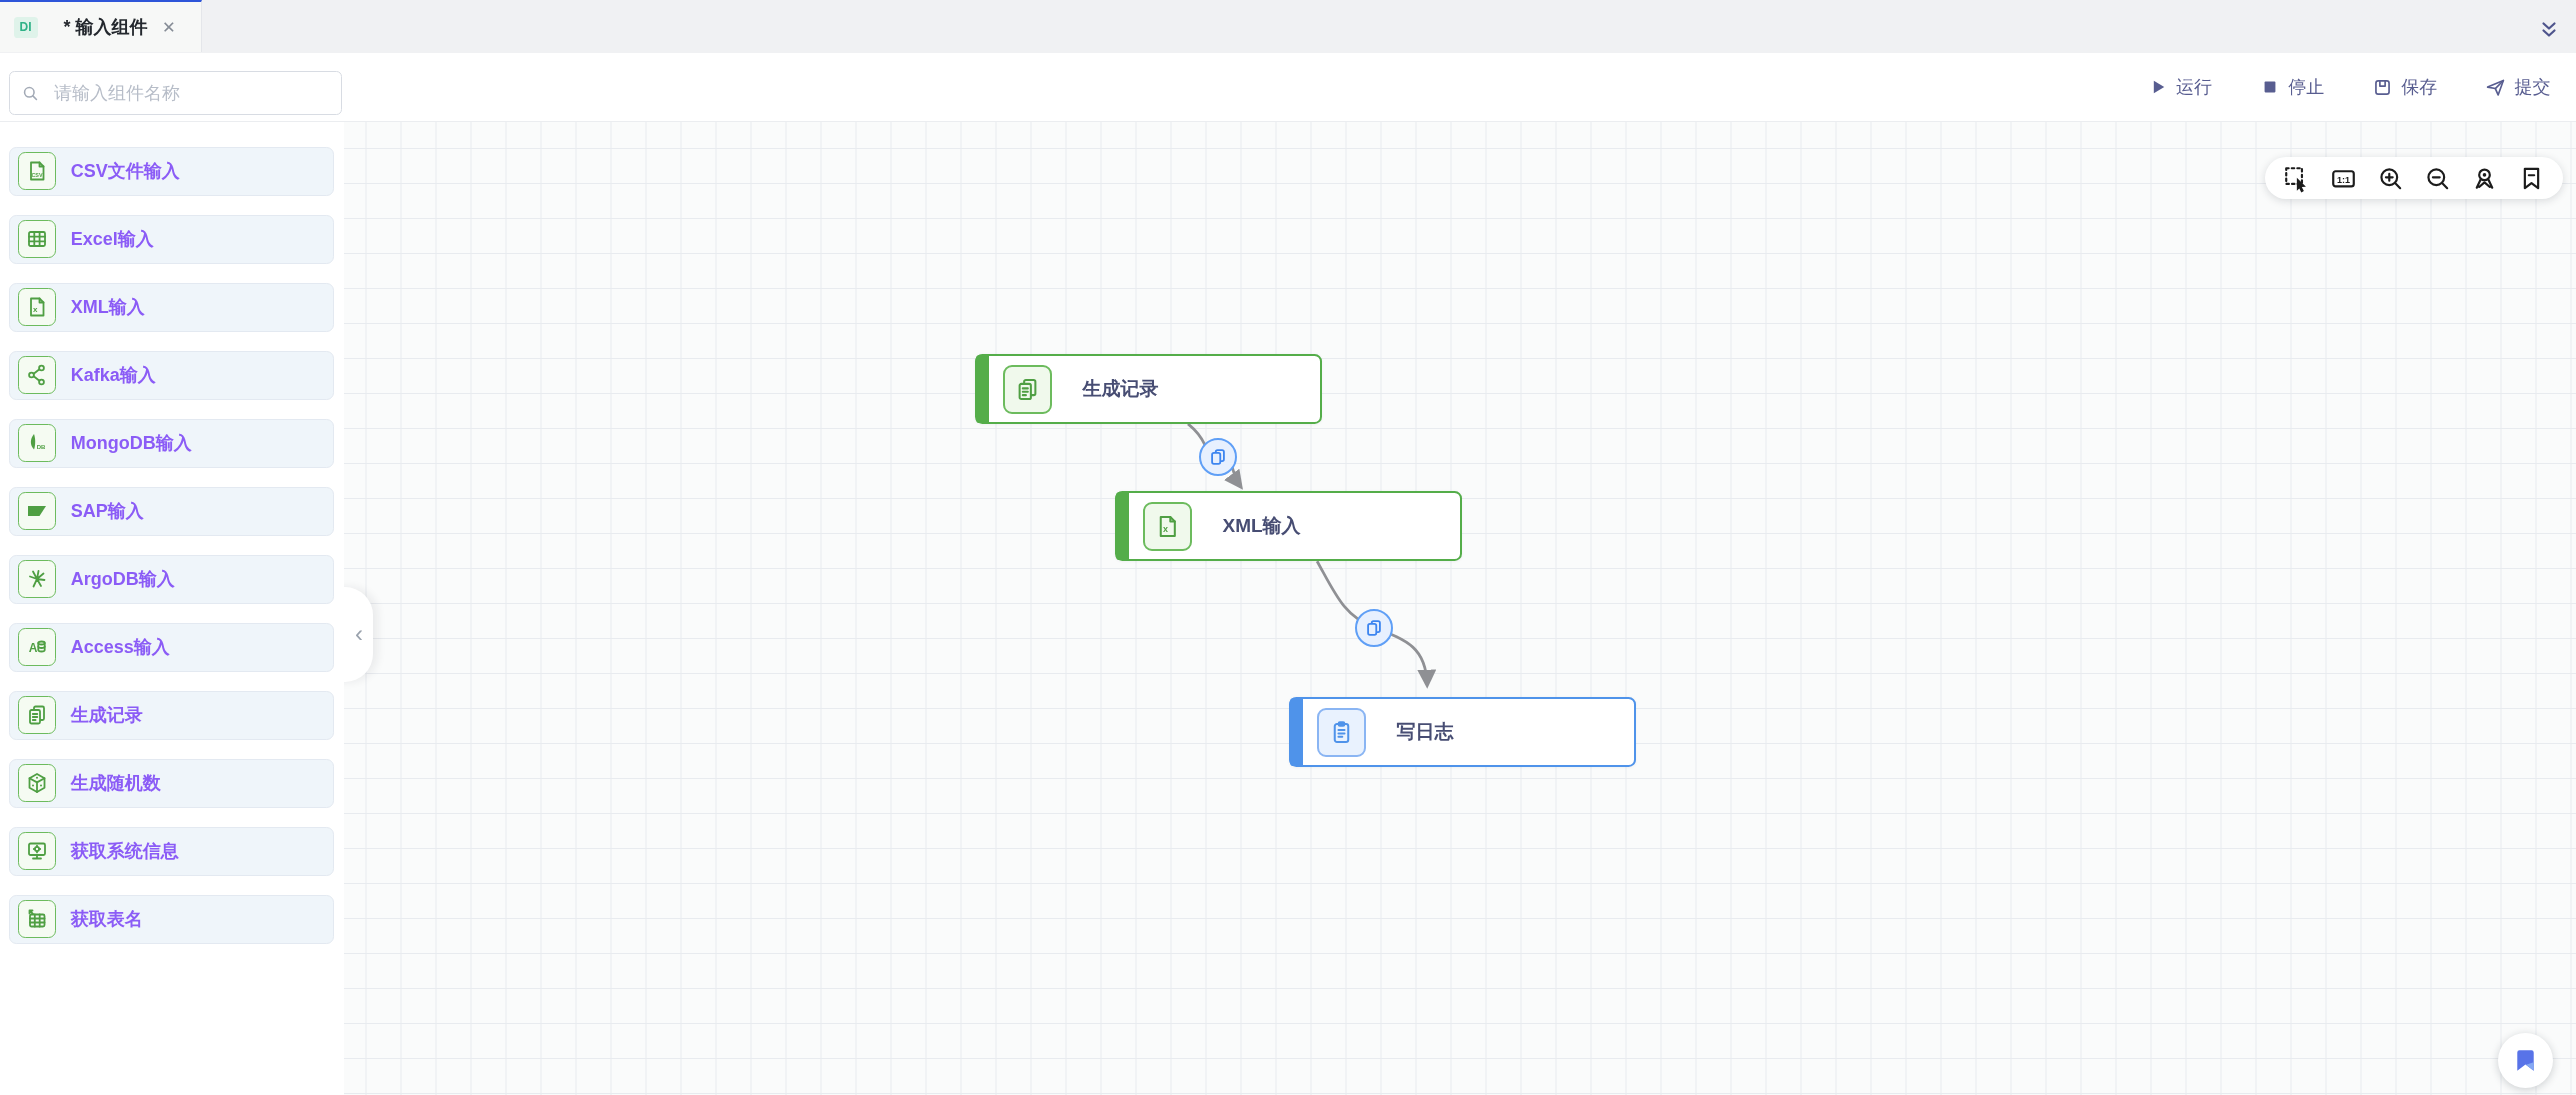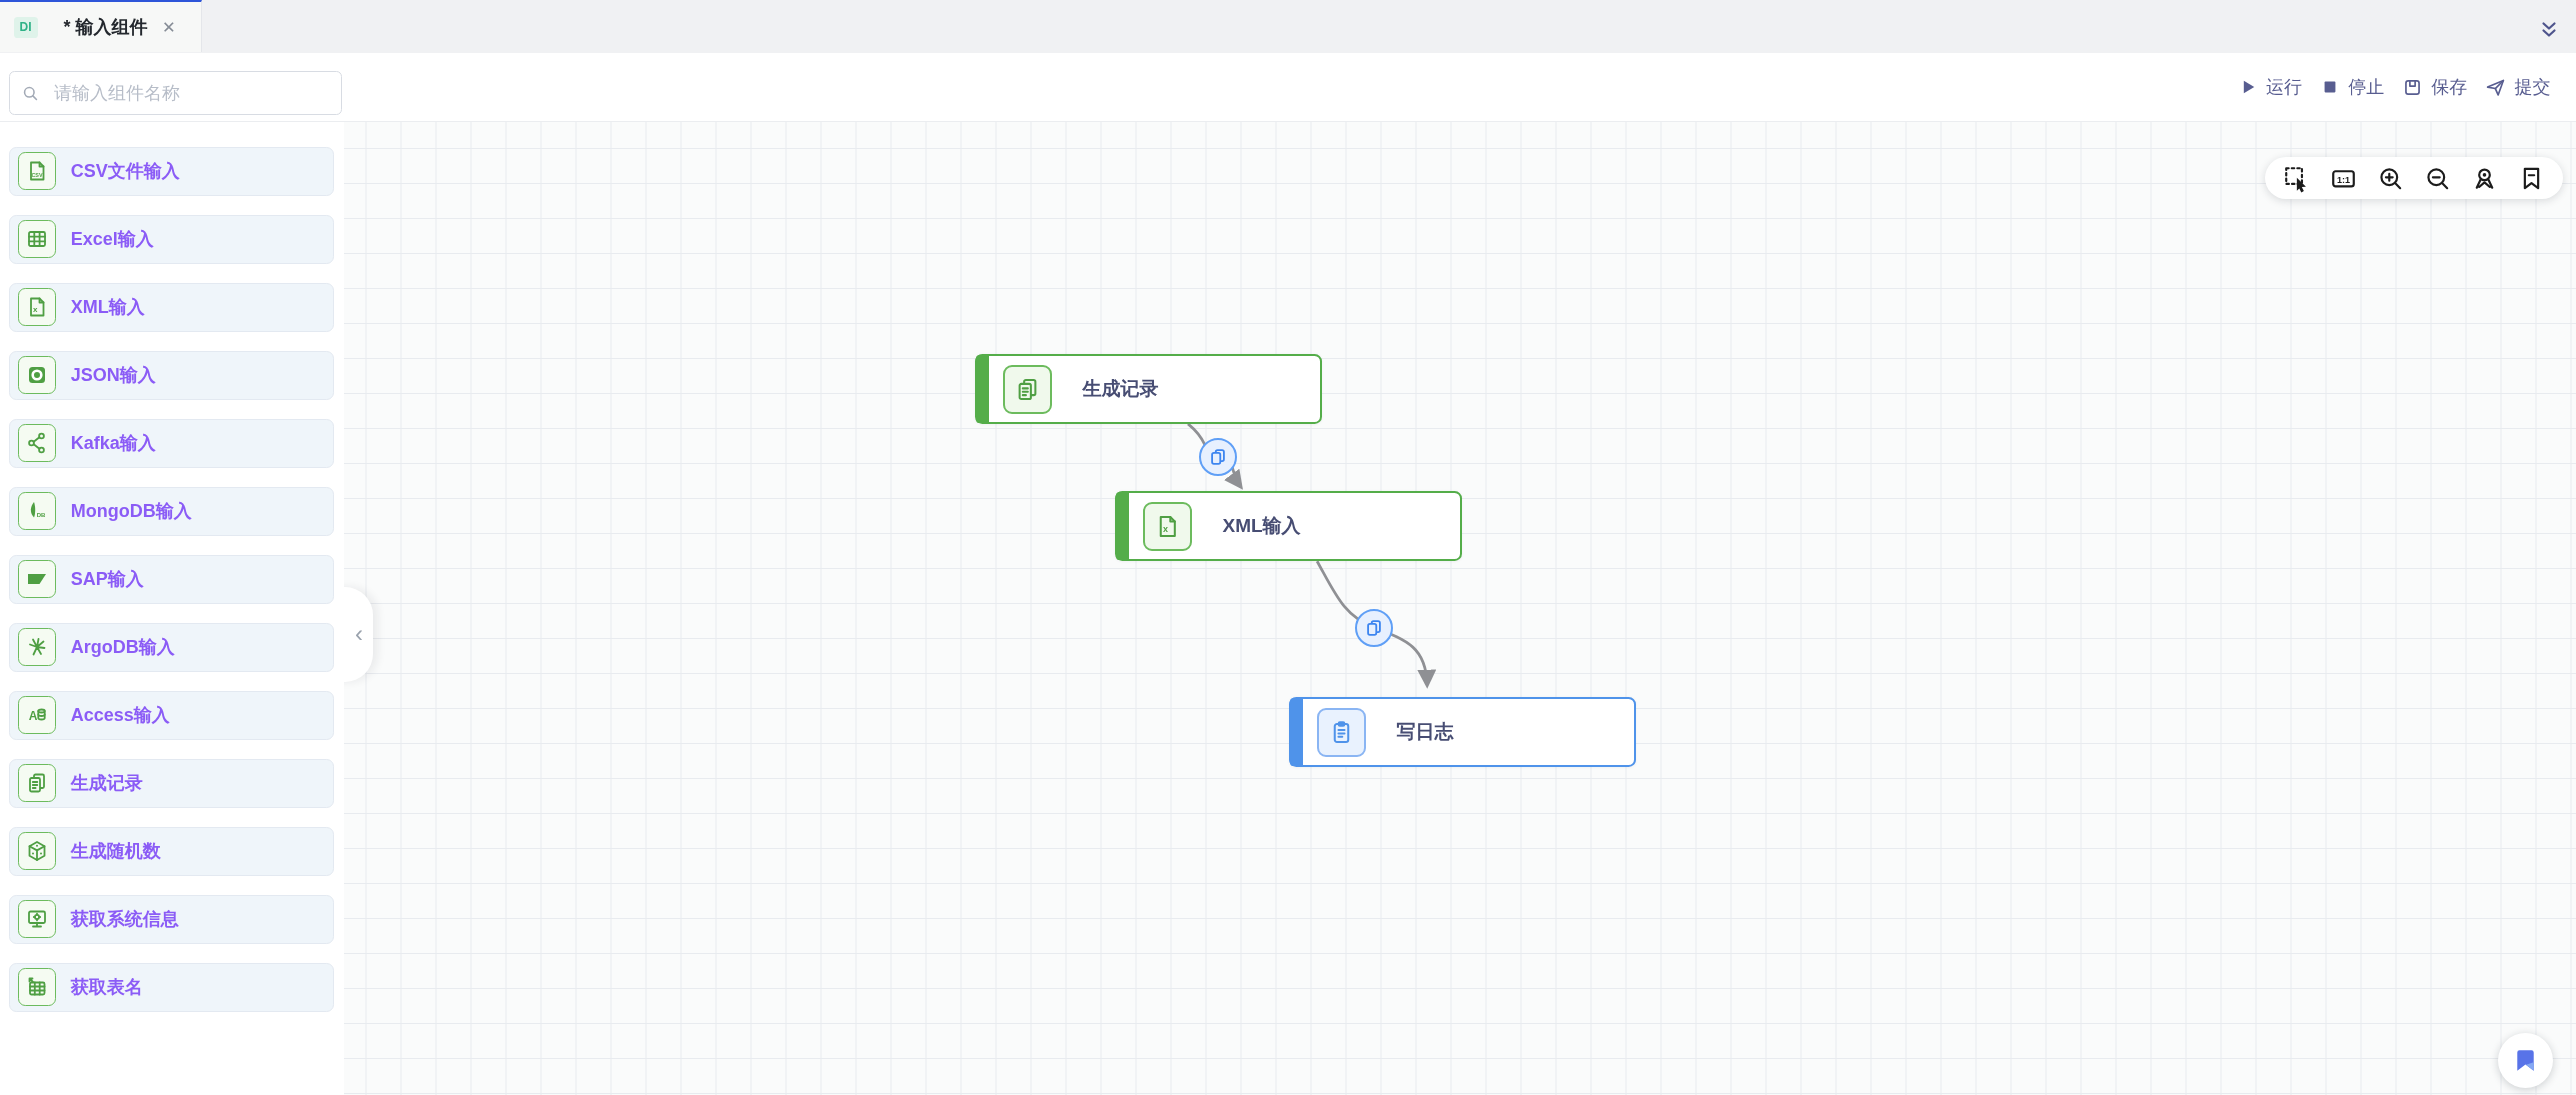--- a/index.html
+++ b/index.html
@@ -24,21 +24,21 @@
 
   
   .header { position:absolute; left:0; top:53px; width:2576px; height:69px;
     background:#fff; border-bottom:0.9px solid #ebedf0; }
   .search { position:absolute; left:9px; top:18px; width:333px; height:44px;
     border:0.9px solid #d8dce3; border-radius:5.5px; background:#fff;
     display:flex; align-items:center; padding:0 11px; gap:14px; }
   .search input { border:none; outline:none; flex:1; font-size:18px; color:#3a3f47;
     font-family:"Liberation Sans", sans-serif; background:transparent; }
   .search input::placeholder { color:#b7bdc8; }
-  .actions { position:absolute; right:25.5px; top:0; height:100%; display:flex; align-items:center; gap:18px; }
+  .actions { position:absolute; right:25.5px; top:0; height:100%; display:flex; align-items:center; gap:48px; }
   .action { display:flex; align-items:center; gap:8.2px; color:#585d90; font-size:18px;
     font-weight:500; cursor:pointer; white-space:nowrap; }
 
   
   .canvas { position:absolute; left:0; top:122px; width:2576px; height:973px;
     background-color:#fafbfb;
     background-image:linear-gradient(#e8ebef 0.9px, transparent 0.9px),
                      linear-gradient(90deg,#e8ebef 0.9px, transparent 0.9px);
     background-size:35px 35px; background-position:15.5px 26px; }
   .edges { position:absolute; left:0; top:0; width:2576px; height:973px; z-index:1; }
@@ -301,29 +301,20 @@
       <span class="tile-icon">
         <svg class="gi" width="24" height="24" viewBox="0 0 24 24">
           <path d="M6 3.5 h8.5 l4 4 V20.5 H6 Z"></path>
             <path d="M14.5 3.5 v4 h4"></path>
           <text x="10.2" y="17.2" font-size="8" text-anchor="middle">x</text>
         </svg>
       </span>
       <span class="tile-label">XML输入</span>
     </div>
 
-    <div class="tile">
-      <span class="tile-icon">
-        <svg class="gi" width="24" height="24" viewBox="0 0 24 24">
-          <rect class="fl" x="4" y="4" width="16" height="16" rx="3.5"></rect>
-          <circle cx="12" cy="12" r="4.3" stroke="#fff" stroke-width="2.6"></circle>
-        </svg>
-      </span>
-      <span class="tile-label">JSON输入</span>
-    </div>
 
     <div class="tile">
       <span class="tile-icon">
         <svg class="gi" width="24" height="24" viewBox="0 0 24 24">
           <circle cx="16.5" cy="5" r="2.4"></circle>
             <circle cx="6.5" cy="12" r="2.4"></circle>
             <circle cx="16.5" cy="19" r="2.4"></circle>
           <path d="M8.7 10.8 L14.4 6.2 M8.7 13.2 L14.4 17.8"></path>
         </svg>
       </span>

